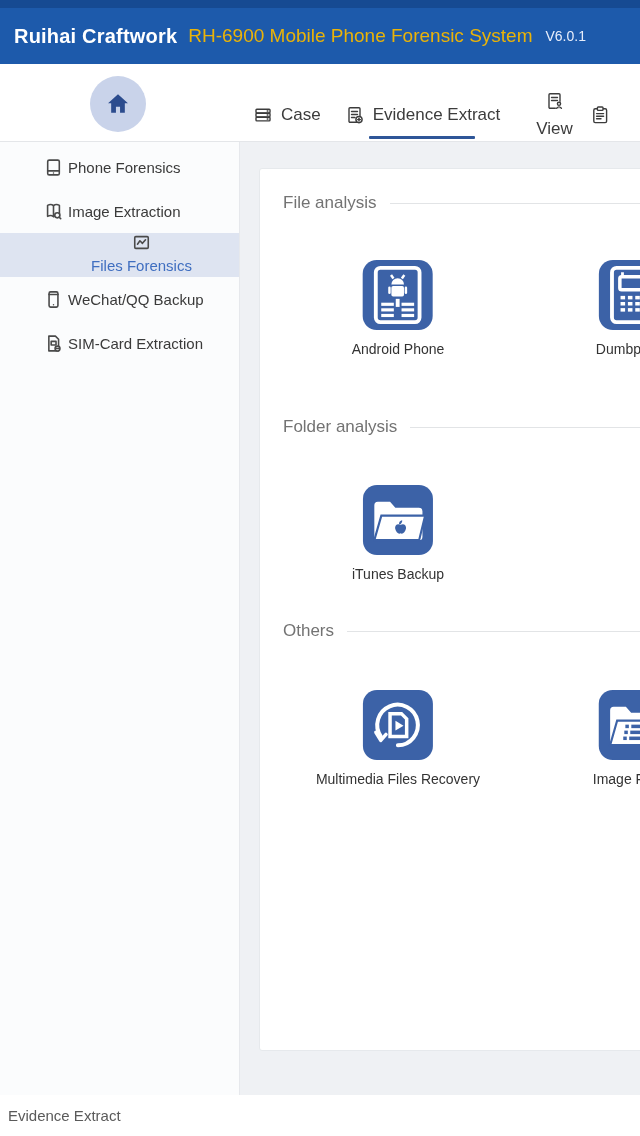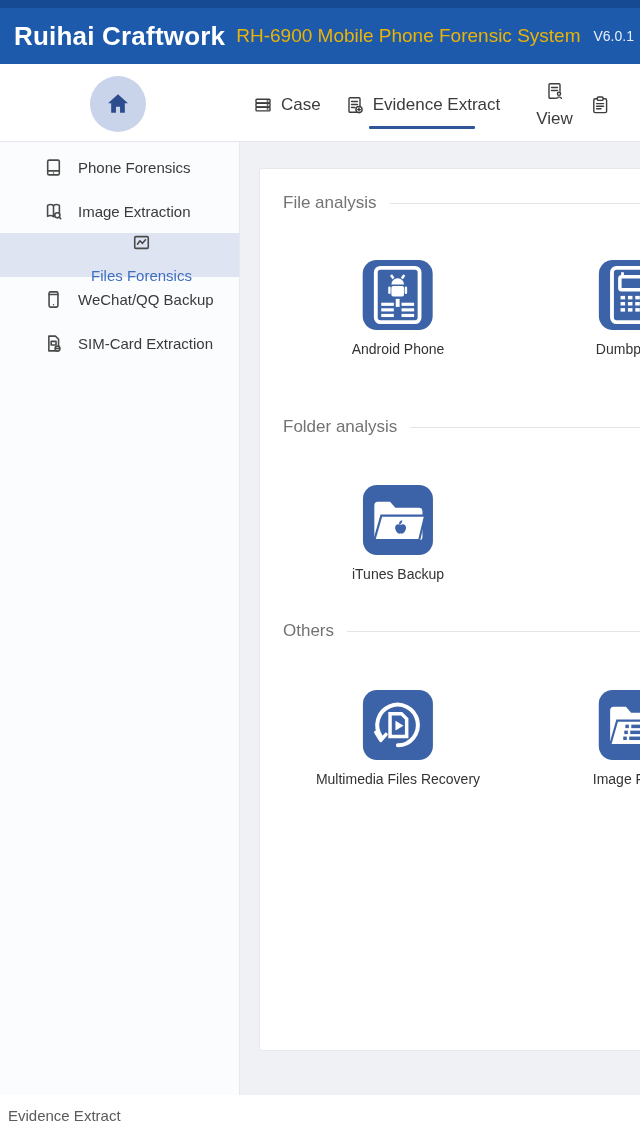--- a/index.html
+++ b/index.html
@@ -2,42 +2,42 @@
 <html><head>
 <meta charset="utf-8">
 <style>
   * { box-sizing: border-box; margin: 0; padding: 0; }
   html,body { width: 640px; height: 1136px; overflow: hidden; }
   body { font-family: "Liberation Sans", sans-serif; background: #fff; position: relative; }
 
   
   .titlestrip { height: 8px; background: #164a92; }
   .appbar { height: 56px; background: #1d5aab; display: flex; align-items: center; white-space: nowrap; overflow: hidden; }
-  .appbar .brand   { color: #fff; font-weight: bold; font-size: 26px; margin-left: 14px; letter-spacing: .2px; }
+  .appbar .brand   { color: #fff; font-weight: bold; font-size: 20px; margin-left: 14px; letter-spacing: .2px; }
   .appbar .product { color: #eab308; font-size: 19px; margin-left: 11px; }
   .appbar .version { color: #e8eefb; font-size: 14px; margin-left: 13px; }
 
   
   .tabbar { height: 78px; background: #fff; border-bottom: 1px solid #e4e6e9; position: relative; }
   .home-btn { position: absolute; left: 90px; top: 12px; width: 56px; height: 56px; border-radius: 50%;
               background: #c9d3ea; display: flex; align-items: center; justify-content: center; cursor: pointer; }
   .home-btn svg { width: 26px; height: 26px; }
-  .tabs { position: absolute; left: 253px; top: 2px; height: 100%; display: flex; align-items: center; }
+  .tabs { position: absolute; left: 253px; top: 12px; height: 100%; display: flex; align-items: center; }
   .tab { display: flex; align-items: center; gap: 8px; color: #3c3c3c; font-size: 17px; position: relative; cursor: pointer; }
   .tab svg { width: 20px; height: 20px; flex: 0 0 auto; }
   .tab.t-case { margin-right: 24px; }
   .tab.t-ee   { margin-right: 36px; }
   .tab.t-view { margin-right: 17px; flex-direction: column; }
   .tab.active::after { content: ""; position: absolute; left: 50%; transform: translateX(-50%);
               top: calc(100% + 11px); width: 106px; height: 3px; background: #2e5698; border-radius: 1px; }
 
   
   .bodyrow { display: flex; height: 953px; }
   .sidebar { width: 240px; background: #fbfcfd; border-right: 1px solid #e6e8ec; padding-top: 3px; flex: 0 0 auto; }
-  .side-item { height: 44px; display: flex; align-items: center; padding-left: 44px; gap: 15px;
+  .side-item { height: 44px; display: flex; align-items: center; padding-left: 44px; gap: 5px;
                font-size: 15px; color: #3a3a3a; cursor: pointer; }
   .side-item svg { width: 19px; height: 19px; color: #4a4a4a; flex: 0 0 auto; }
   .side-item.selected { background: #dee4f1; color: #3f6ec0; flex-direction: column; }
   .side-item.selected svg { color: #4a4a4a; }
 
   .main { flex: 1; background: #eff1f4; padding: 26px 0 0 19px; }
   .card { width: 660px; height: 883px; background: #fff; border: 1px solid #e6e9ec; border-radius: 3px;
           padding: 0 0 0 23px; overflow: hidden; }
 
   .sec-head { display: flex; align-items: center; }

